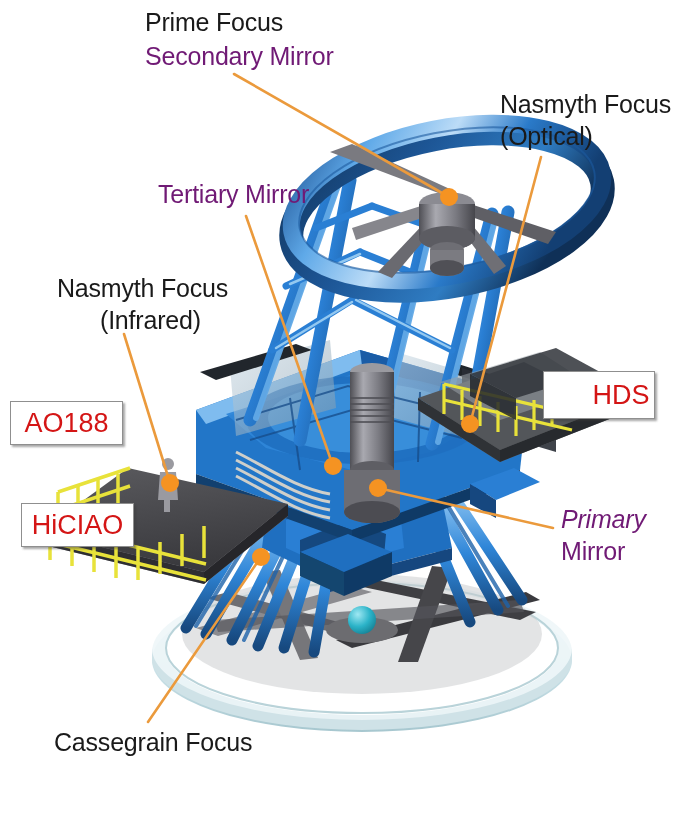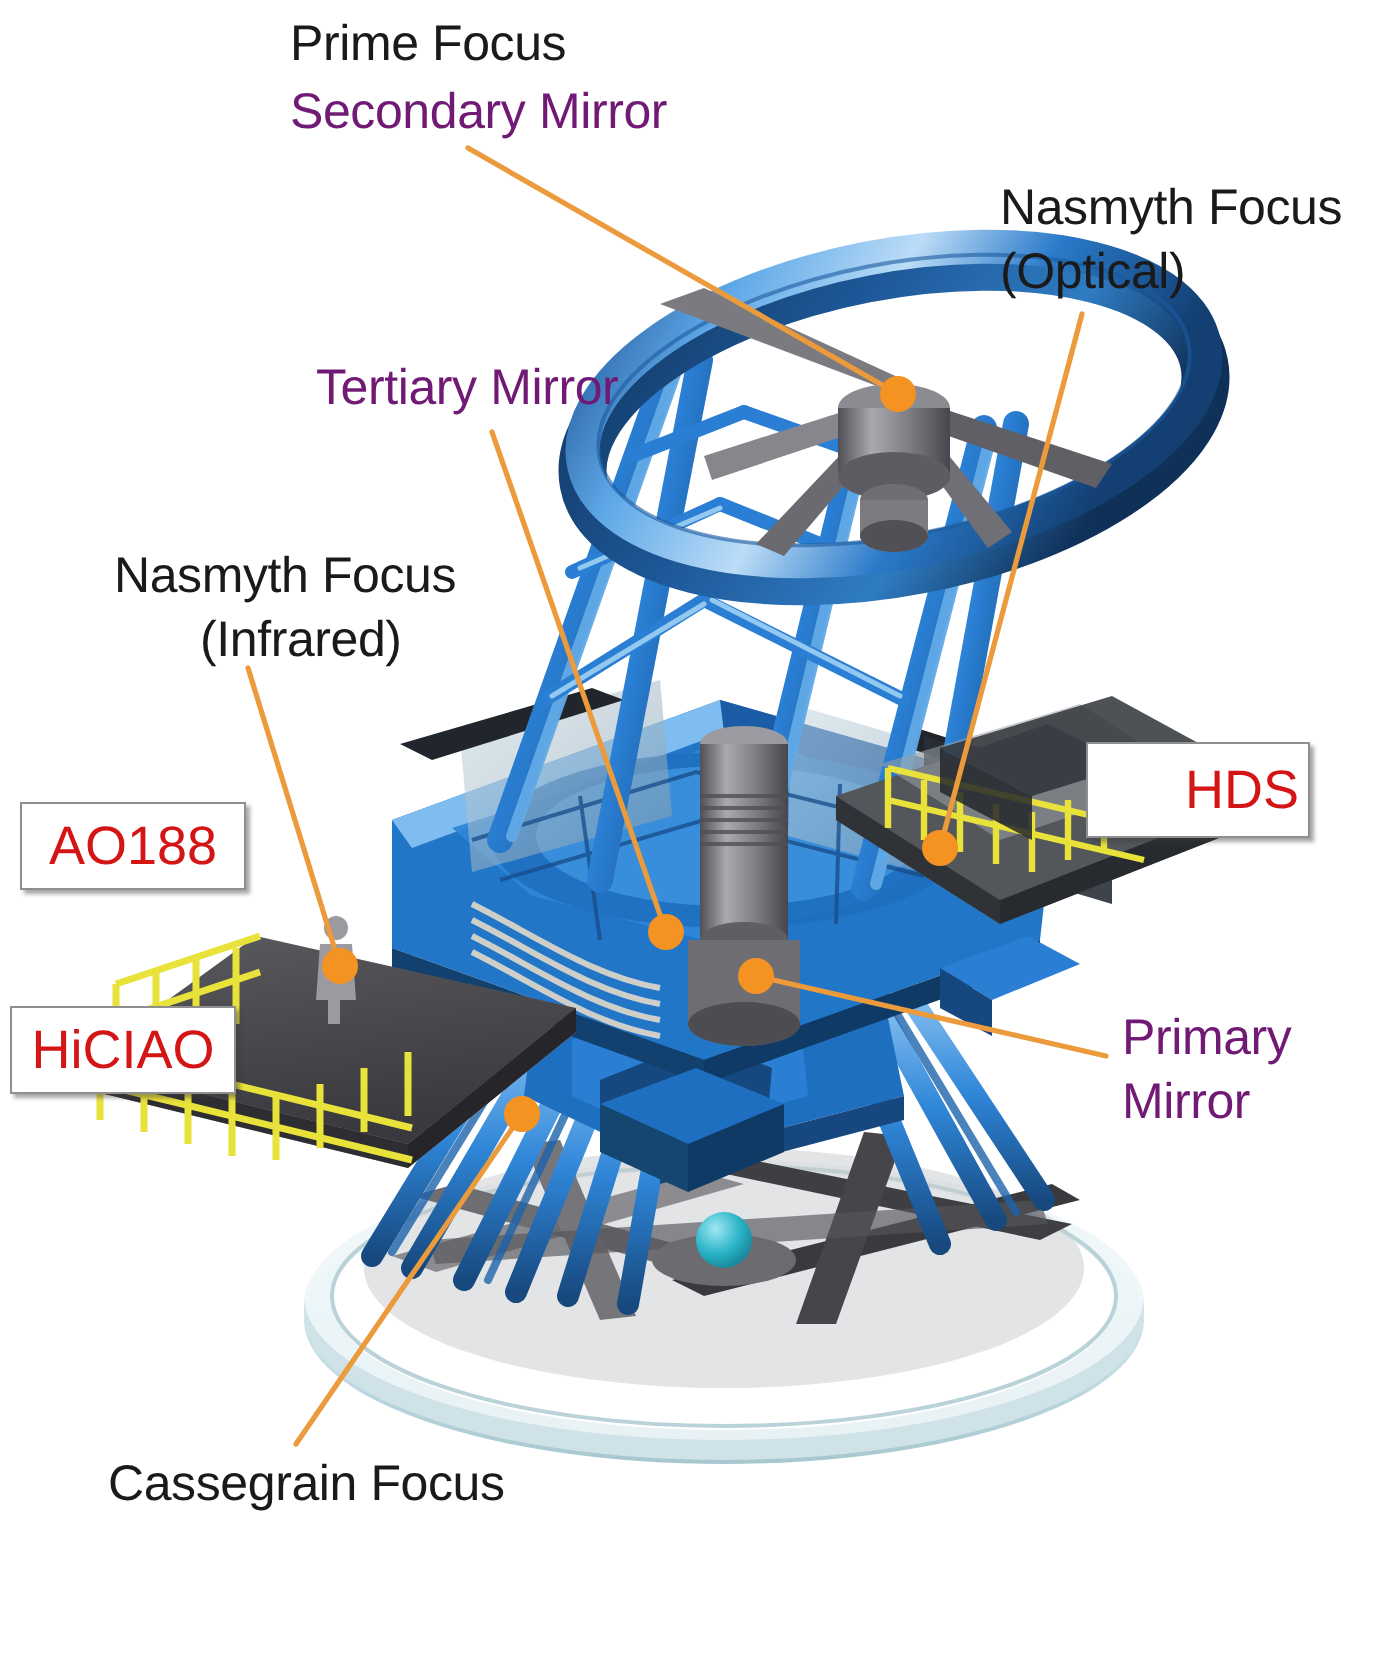--- a/index.html
+++ b/index.html
@@ -340,23 +340,23 @@
   <div class="label label-navy" style="left:145px; top:42px;">Secondary Mirror</div>
 
   <div class="label label-dark" style="left:500px; top:90px;">Nasmyth Focus</div>
   <div class="label label-dark" style="left:500px; top:122px;">(Optical)</div>
 
   <div class="label label-navy" style="left:158px; top:180px;">Tertiary Mirror</div>
 
   <div class="label label-dark" style="left:57px; top:274px;">Nasmyth Focus</div>
   <div class="label label-dark" style="left:100px; top:306px;">(Infrared)</div>
 
-  <div class="label label-navy" style="left:561px; top:505px;">Primary</div>
+  <div class="label label-navy" style="left:561px; top:505px;font-style:italic;">Primary</div>
   <div class="label label-navy" style="left:561px; top:537px;">Mirror</div>
 
   <div class="label label-dark" style="left:54px; top:728px;">Cassegrain Focus</div>
 
   <div class="instr-box" style="left:10px; top:401px; width:113px; height:44px;">AO188</div>
-  <div class="instr-box" style="left:5px; top:503px; width:113px; height:44px;">HiCIAO</div>
+  <div class="instr-box" style="left:21px; top:503px; width:113px; height:44px;">HiCIAO</div>
   <div class="instr-box" style="left:543px; top:371px; width:112px; height:48px;padding-left:44px;">HDS</div>
 
 
 </div>
 
 </body></html>

